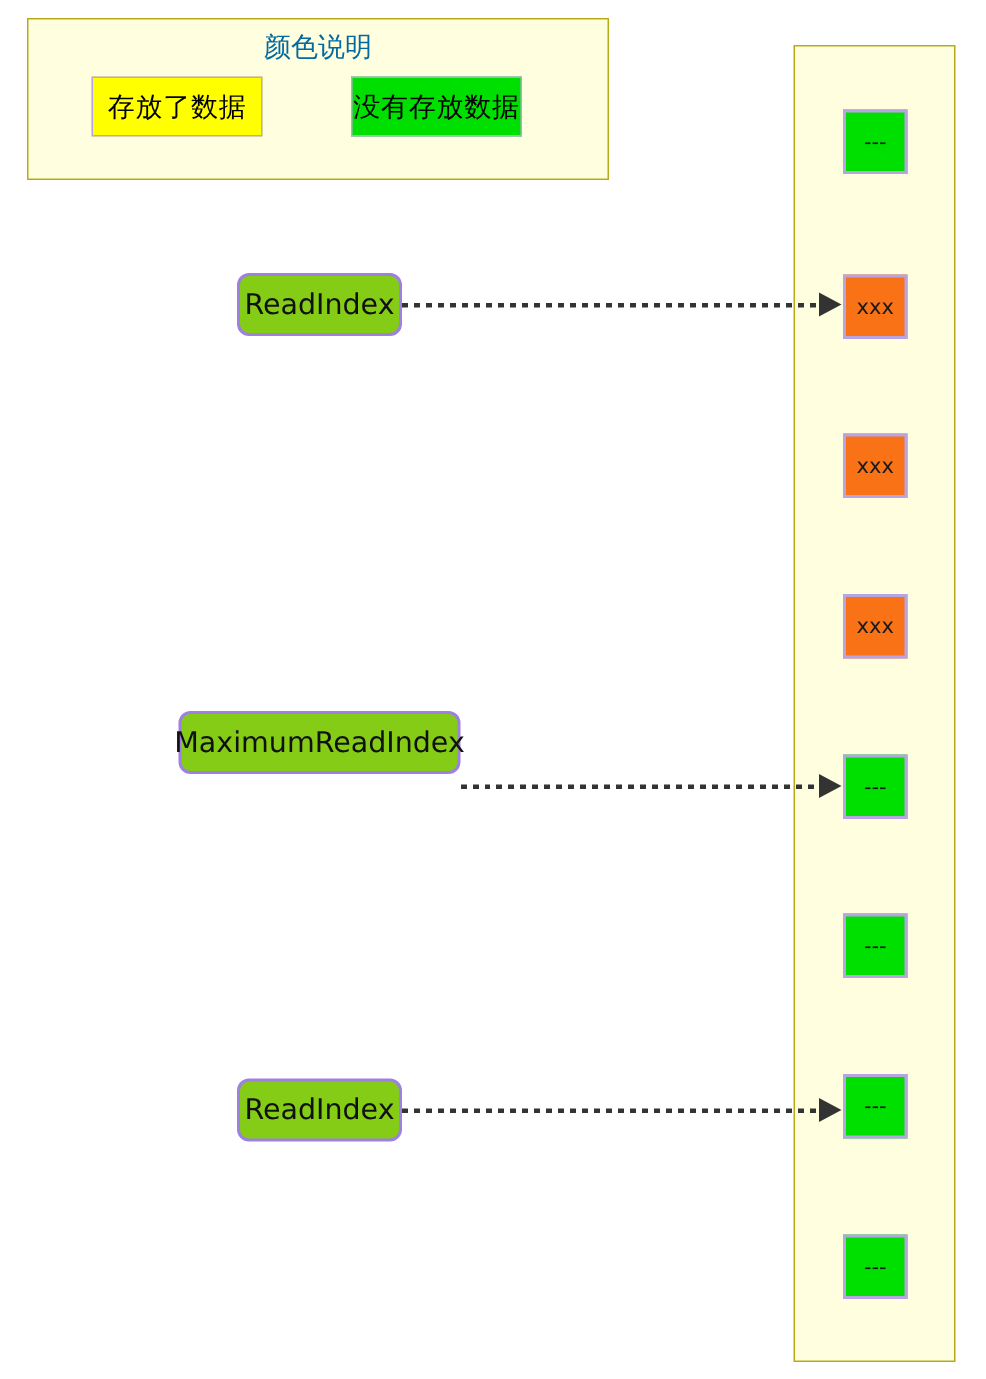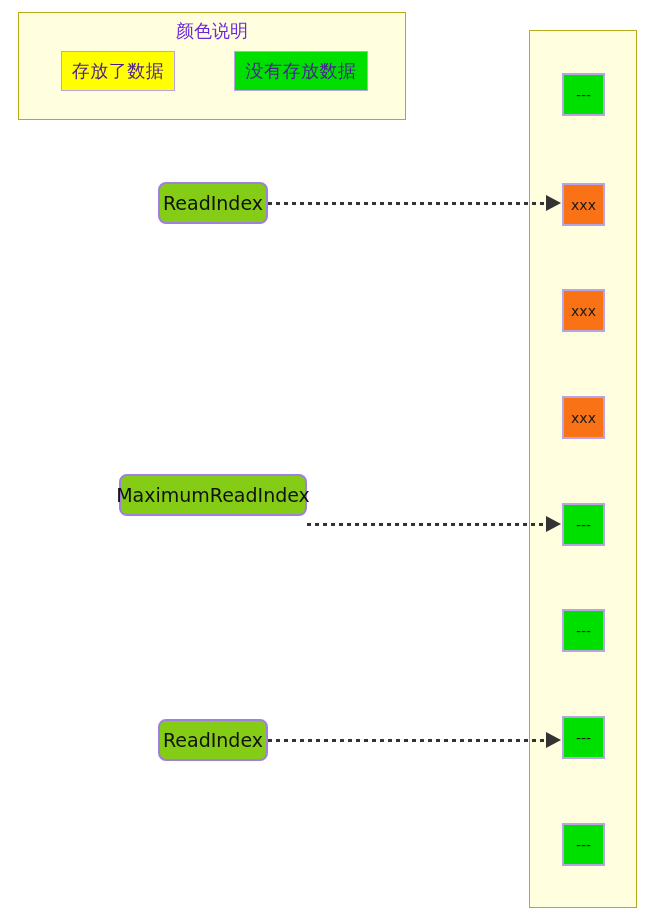--- a/index.html
+++ b/index.html
@@ -26,46 +26,46 @@
     border: 1px solid #b7ac18;
     box-sizing: border-box;
   }
   .legend-title {
     position: absolute;
     left: 0;
     top: 6px;
     width: 100%;
     text-align: center;
     font-size: 18px;
-    color: #6d28d9;
+    color: #0369a1;
     font-family: "DejaVu Sans", "Liberation Sans", sans-serif;
   }
   .swatch {
     position: absolute;
     height: 40px;
     border: 1px solid #b9a4e3;
     box-sizing: border-box;
     display: flex;
     align-items: center;
     justify-content: center;
     font-size: 18px;
-    color: #4c1d95;
+    color: #000000;
     font-family: "DejaVu Sans", "Liberation Sans", sans-serif;
     letter-spacing: 0.5px;
   }
   .swatch-filled {
     left: 42px;
     top: 38px;
     width: 114px;
     background: #ffff00;
   }
   .swatch-empty {
     left: 215px;
     top: 38px;
-    width: 134px;
+    width: 114px;
     background: #00e000;
   }
 
   
   .buffer {
     position: absolute;
     left: 529px;
     top: 30px;
     width: 108px;
     height: 878px;

